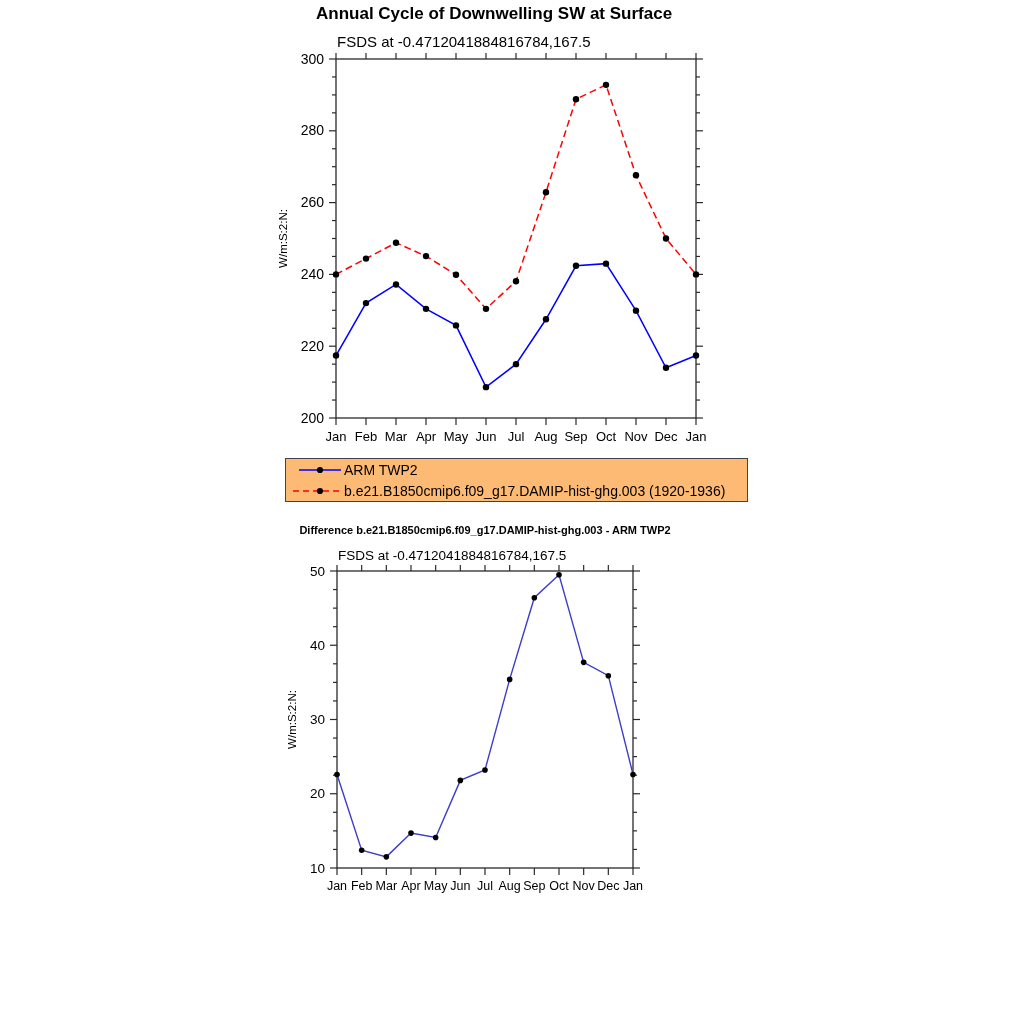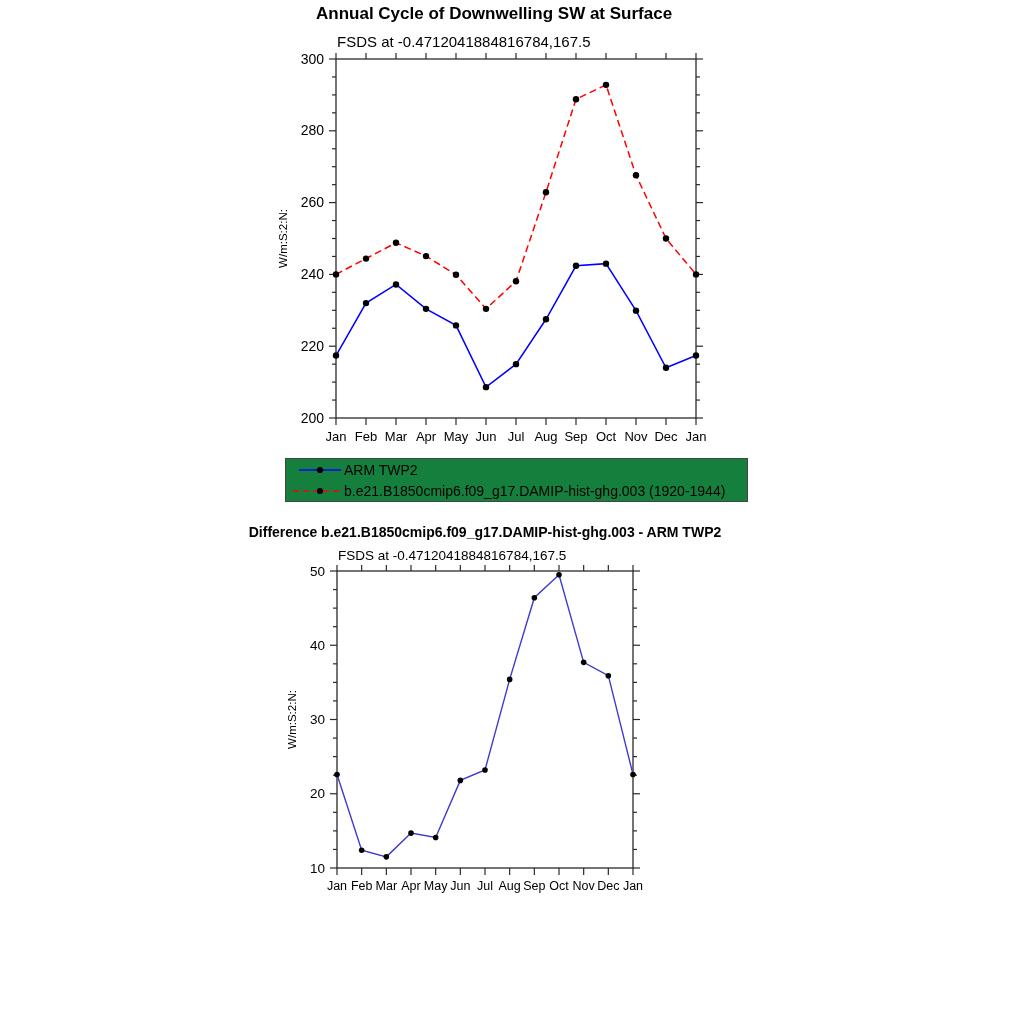--- a/index.html
+++ b/index.html
@@ -3,24 +3,24 @@
 <meta charset="utf-8">
 <style>
   html,body{margin:0;padding:0;background:#ffffff;}
   .page{position:relative;width:1024px;height:1024px;background:#ffffff;overflow:hidden;
         font-family:"Liberation Sans", sans-serif;color:#000;}
   .abs{position:absolute;}
   .title-main{left:316px;top:4px;width:400px;text-align:left;
               font-size:17px;font-weight:bold;white-space:nowrap;}
   .subtitle-1{left:337px;top:33px;font-size:15px;white-space:nowrap;}
   .title-diff{left:235px;top:524px;width:500px;text-align:center;
-              font-size:14px;font-weight:bold;white-space:nowrap;}
+              font-size:11px;font-weight:bold;white-space:nowrap;}
   .subtitle-2{left:338px;top:548px;font-size:13.5px;white-space:nowrap;}
   .legend-box{left:285px;top:458px;width:463px;height:44px;border:1px solid #444;
-              background:#15803d;display:flex;flex-direction:column;justify-content:center;
+              background:#fdba74;display:flex;flex-direction:column;justify-content:center;
               padding:0;box-sizing:border-box;}
   .legend-row{display:flex;align-items:center;height:21px;padding-left:7px;}
   .legend-row svg{flex:0 0 auto;}
   .legend-label{font-size:14px;white-space:nowrap;margin-left:1px;}
   svg text{font-family:"Liberation Sans", sans-serif;}
 </style>
 </head>
 <body>
 
 <div class="page">
@@ -271,21 +271,21 @@
         <line x1="6" y1="5" x2="48" y2="5" stroke-width="1.5" stroke="#0000ff"></line>
         <circle cx="27" cy="5" r="3.1" fill="#000000"></circle>
       </svg>
       <span class="legend-label">ARM TWP2</span>
     </div>
     <div class="legend-row">
       <svg width="50" height="10">
         <line x1="0" y1="5" x2="48" y2="5" stroke-width="1.5" stroke-dasharray="6 4" stroke="#ff0000"></line>
         <circle cx="27" cy="5" r="3.1" fill="#000000"></circle>
       </svg>
-      <span class="legend-label">b.e21.B1850cmip6.f09_g17.DAMIP-hist-ghg.003 (1920-1944)</span>
+      <span class="legend-label">b.e21.B1850cmip6.f09_g17.DAMIP-hist-ghg.003 (1920-1936)</span>
     </div>
   </div>
 
   <div class="abs title-diff">Difference b.e21.B1850cmip6.f09_g17.DAMIP-hist-ghg.003 - ARM TWP2</div>
 
   <div class="abs subtitle-2">FSDS at -0.4712041884816784,167.5</div>
 
 </div>
 
 </body></html>

